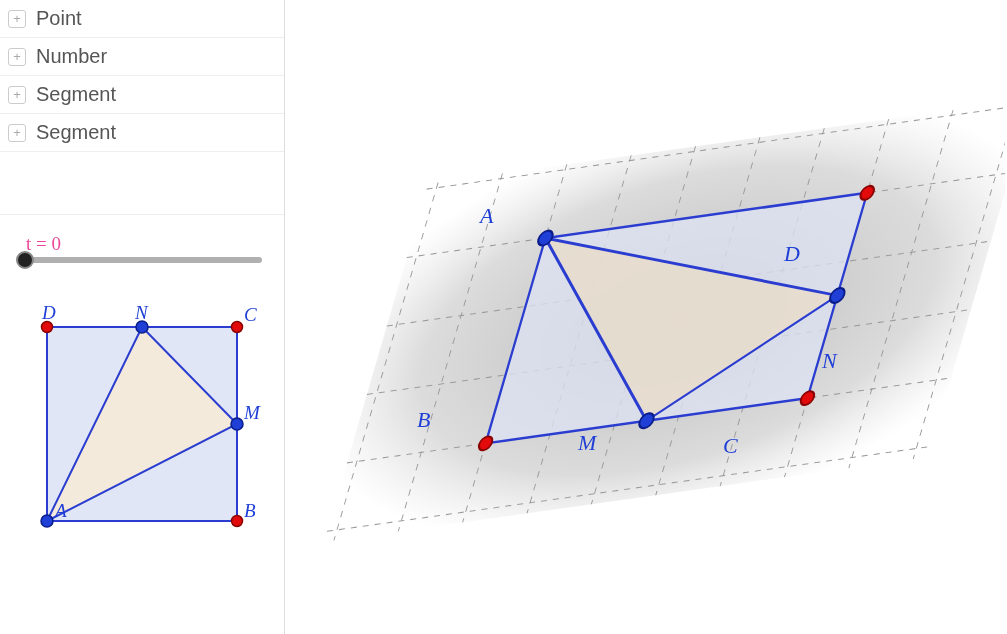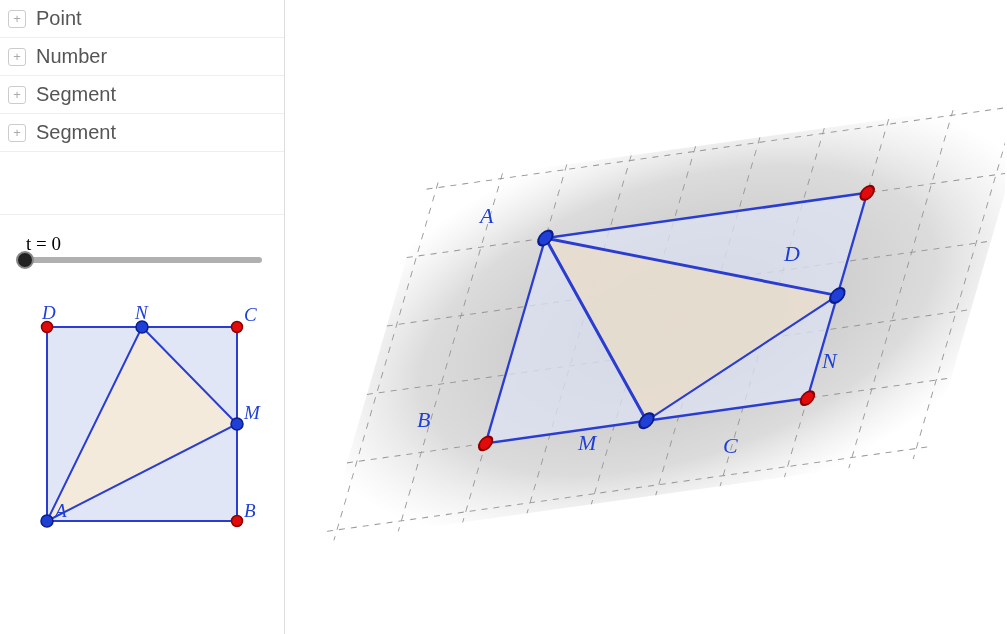--- a/index.html
+++ b/index.html
@@ -52,21 +52,21 @@
   .spacer {
     height: 62px;
     border-bottom: 1px solid #eee;
   }
 
   .slider-box {
     padding: 18px 18px 6px 18px;
   }
   .slider-label {
     font-size: 19px;
-    color: #000000;
+    color: #ec4899;
     font-family: "Times New Roman", serif;
     margin-left: 8px;
     margin-bottom: 2px;
   }
   .slider-row {
     display: flex;
     align-items: center;
     gap: 0;
     margin-top: 0px;
   }

